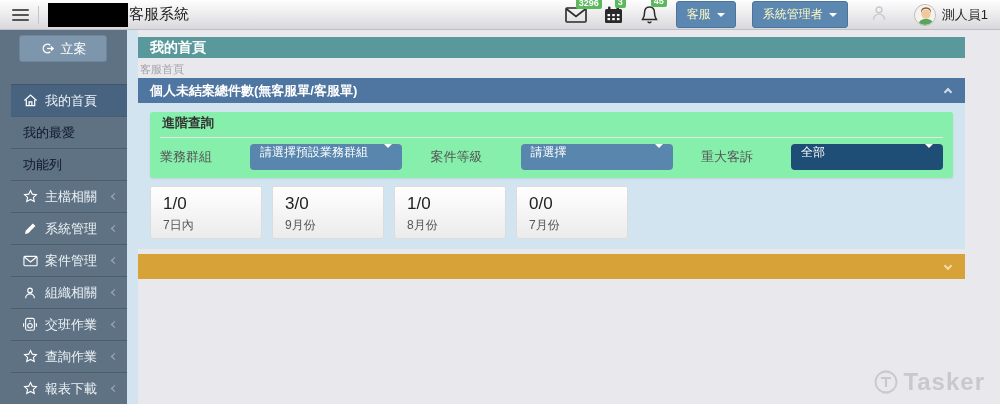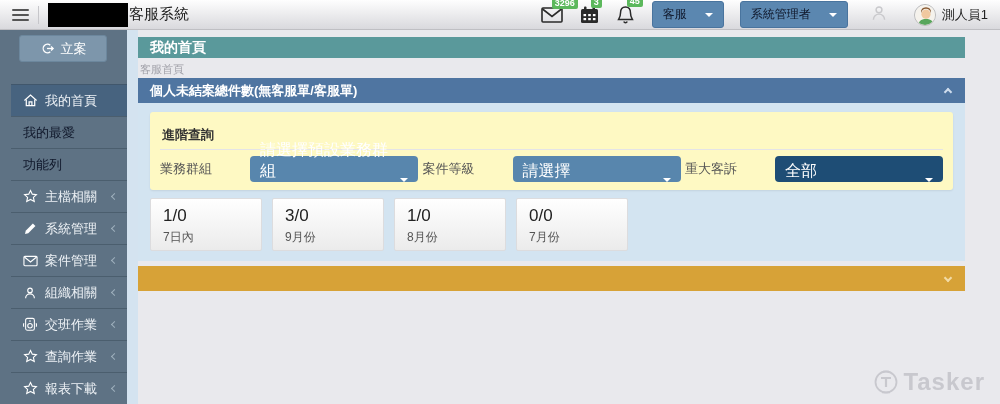--- a/index.html
+++ b/index.html
@@ -12,22 +12,22 @@
     display:flex; align-items:center; padding:0 12px; z-index:5; }
   .hamburger { width:17px; display:flex; flex-direction:column; gap:3px; cursor:pointer; }
   .hamburger i { height:2px; background:#555; border-radius:1px; }
   .tb-divider { width:1px; height:18px; background:#c6c6ca; margin:0 9px; }
   .redacted { width:80px; height:24px; background:#000; }
   .app-title { font-size:15px; color:#222; margin-left:1px; }
   .tb-spacer { flex:1; }
   .tb-ic { position:relative; margin-right:17px; display:flex; align-items:flex-end; }
   .tb-badge { position:absolute; top:-9px; left:11px; background:#5cb85c; color:#fff;
     font-size:9px; line-height:11px; padding:0 3px; border-radius:2px; font-weight:bold; white-space:nowrap; }
-  .tb-btn { background:#5b87b0; border:1px solid #49749e; border-radius:3px; color:#0f172a;
-    font-size:12px; padding:4px 10px; display:flex; align-items:center; gap:18px;
+  .tb-btn { background:#5b87b0; border:1px solid #49749e; border-radius:3px; color:#fef9c3;
+    font-size:12px; padding:4px 10px; display:flex; align-items:center; gap:6px;
     margin-right:16px; cursor:pointer; }
   .caret { width:0; height:0; border-left:4px solid transparent; border-right:4px solid transparent;
     border-top:4px solid #fff; display:inline-block; }
   .ghost-person { margin:0 26px 0 6px; }
   .avatar { width:22px; height:22px; border-radius:50%; overflow:hidden; border:1px solid #bbb;
     margin-right:6px; flex:none; }
   .username { font-size:13px; color:#222; }
 
   
   .sidebar { position:absolute; left:0; top:30px; width:127px; height:374px;
@@ -52,29 +52,29 @@
   .page-title-bar { margin-top:7px; height:21px; background:#5a999b; color:#fff;
     font-size:14px; font-weight:bold; line-height:21px; padding-left:12px; }
   .breadcrumb { font-size:11px; color:#a0a0a8; padding:4px 0 3px 2px; height:20px; }
   .panel-header { height:25px; background:#4f75a1; color:#fff; font-size:13px; font-weight:bold;
     line-height:25px; padding-left:12px; position:relative; cursor:pointer; }
   .chev-up { position:absolute; right:14px; top:11px; width:6px; height:6px;
     border-left:2px solid #cfdded; border-top:2px solid #cfdded; transform:rotate(45deg); }
   .chev-down { position:absolute; right:14px; top:9px; width:6px; height:6px;
     border-right:2px solid #f2dba6; border-bottom:2px solid #f2dba6; transform:rotate(45deg); }
   .panel-body { background:#d3e4f1; padding:9px 12px 10px; }
-  .card { background:#fef9c3; border-radius:3px; box-shadow:0 1px 2px rgba(0,0,0,.08);
-    padding:12px 10px 8px; }
+  .card { background:#86efac; border-radius:3px; box-shadow:0 1px 2px rgba(0,0,0,.08);
+    padding:0 10px 8px; }
   .adv-title { font-size:13px; font-weight:bold; color:#333; padding:2px 0 5px 2px;
     border-bottom:1px solid #e4e4e6; margin-bottom:6px; }
   .filter-row { display:flex; align-items:center; justify-content:space-between; }
   .fpair { display:flex; align-items:center; }
   .flabel { width:90px; font-size:13px; color:#555; }
-  .dd { width:168px; height:26px; border-radius:4px; color:#fff; font-size:16px;
-    display:flex; align-items:flex-end; justify-content:space-between; padding:0 10px; cursor:pointer; }
+  .dd { width:152px; height:26px; border-radius:4px; color:#fff; font-size:12px;
+    display:flex; align-items:flex-start; justify-content:space-between; padding:0 10px; cursor:pointer; }
   .dd-blue { background:#5886ad; }
   .dd-navy { background:#1e4d75; }
   .stats-row { display:flex; gap:10px; margin-top:8px; }
   .stat-card { width:112px; height:53px; background:linear-gradient(#ffffff,#ebebeb);
     border:1px solid #dcdcde; border-radius:2px; padding:7px 12px; }
   .stat-value { font-size:17px; font-weight:normal; color:#222; }
   .stat-label { font-size:12px; color:#555; margin-top:3px; }
   .panel-header.orange { background:#d7a237; margin-top:5px; }
 
   

